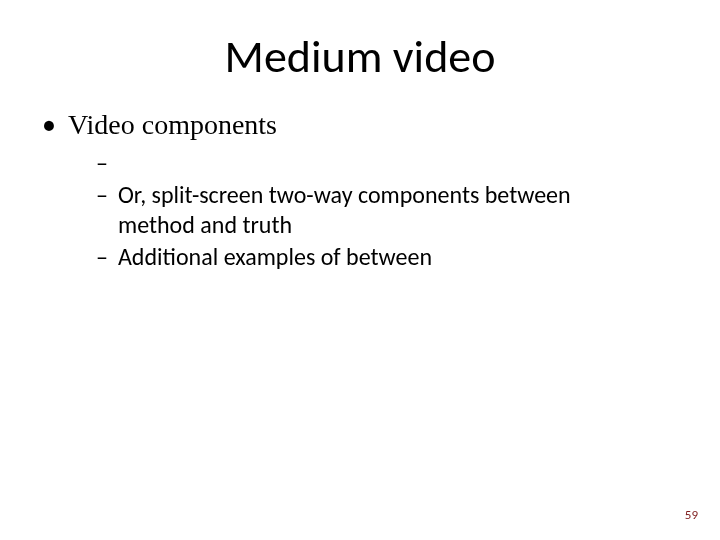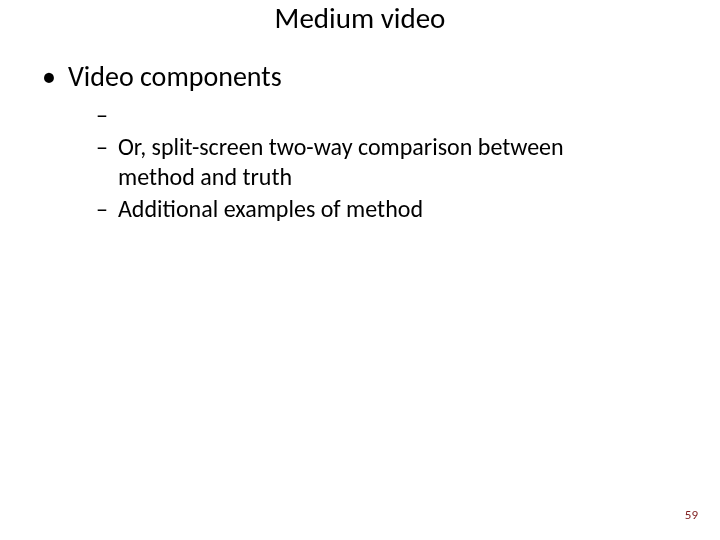--- a/index.html
+++ b/index.html
@@ -11,40 +11,42 @@
       width: 720px;
       height: 540px;
       background: #ffffff;
       font-family: Calibri, "Segoe UI", Arial, sans-serif;
       color: #000000;
       position: relative;
       overflow: hidden;
     }
     .slide-title {
       text-align: center;
-      font-size: 29px;
+      font-size: 46px;
       font-weight: 400;
+      padding-top: 28px;
       padding-bottom: 24px;
     }
     .content {
       padding-left: 42px;
       padding-right: 42px;
     }
     .bullet-item {
       font-size: 28px;
       margin-bottom: 6px;
       display: flex;
       align-items: flex-start;
     }
     .bullet-marker {
       margin-right: 12px;
       line-height: 1.2;
     }
     .bullet-text {
       line-height: 1.2;
+      font-family: Liberation Serif, serif;
     }
     .sub-list {
       margin-left: 54px;
       margin-top: 4px;
     }
     .sub-item {
       font-size: 24px;
       display: flex;
       align-items: flex-start;
       margin-bottom: 2px;
@@ -74,22 +76,22 @@
   <div class="bullet-item">
     <span class="bullet-marker">•</span>
     <span class="bullet-text">Video components</span>
   </div>
   <div class="sub-list">
     <div class="sub-item">
       <span class="sub-marker">–</span>
     </div>
     <div class="sub-item">
       <span class="sub-marker">–</span>
-      <span class="sub-text">Or, split-screen two-way comparison between method and truth</span>
+      <span class="sub-text">Or, split-screen two-way components between method and truth</span>
     </div>
     <div class="sub-item">
       <span class="sub-marker">–</span>
-      <span class="sub-text">Additional examples of method</span>
+      <span class="sub-text">Additional examples of between</span>
     </div>
   </div>
 </div>
 
 <div class="page-number">59</div>
 
 </body></html>

